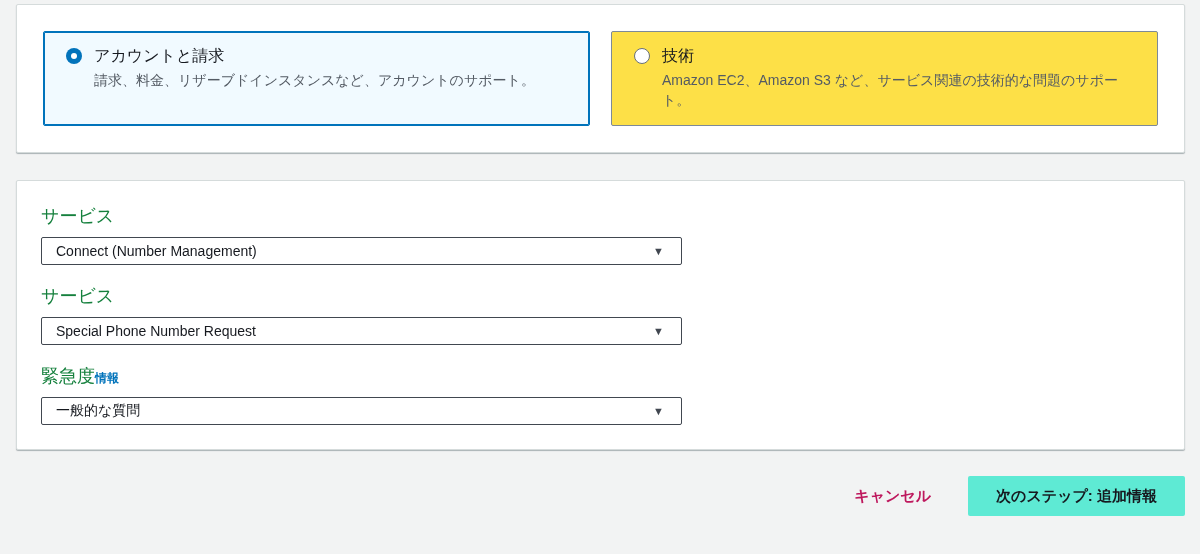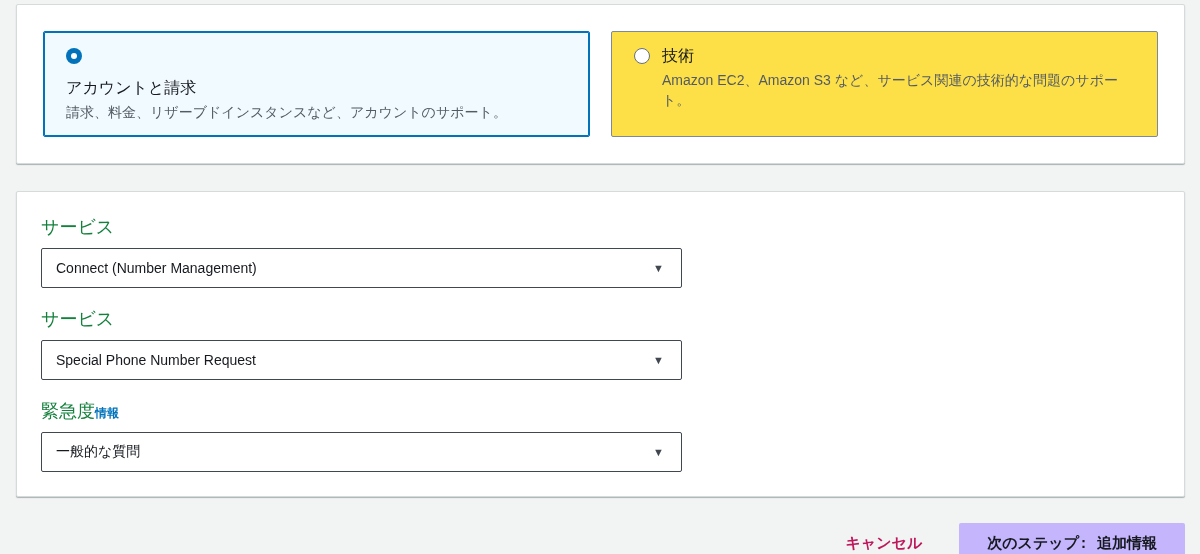--- a/index.html
+++ b/index.html
@@ -31,21 +31,20 @@
     border-radius: 2px;
     background: #fde047;
     padding: 12px 20px 14px 22px;
     min-height: 95px;
     cursor: pointer;
   }
   .tile.selected {
     background: #f1faff;
     border-color: #0073bb;
     box-shadow: inset 0 0 0 1px #0073bb;
-    flex-direction: column;
   }
   .radio {
     flex: 0 0 auto;
     width: 16px; height: 16px;
     margin-top: 4px;
     border: 1px solid #687078;
     border-radius: 50%;
     background: #ffffff;
     display: inline-flex;
     align-items: center;
@@ -64,21 +63,21 @@
   .field-label-row { display: flex; align-items: baseline; margin-bottom: 10px; }
   .field-label { font-size: 18px; line-height: 22px; color: #15803d; }
   .info-link {
     font-size: 12px;
     font-weight: 700;
     color: #0073bb;
     text-decoration: none;
     cursor: pointer;
   }
   .select {
-    width: 641px; height: 40px;
+    width: 641px; height: 28px;
     border: 1px solid #414750;
     border-radius: 2px;
     background: #ffffff;
     display: flex;
     align-items: center;
     justify-content: space-between;
     padding: 0 17px 0 14px;
     font-size: 14px;
     color: #16191f;
     cursor: pointer;
@@ -98,25 +97,25 @@
     border: none;
     font-family: "Liberation Sans", sans-serif;
     font-size: 15px;
     font-weight: 700;
     color: #be185d;
     cursor: pointer;
     padding: 0;
   }
   .btn-primary {
     height: 40px;
-    background: #c4b5fd;
+    background: #5eead4;
     border: none;
     border-radius: 2px;
     padding: 0 28px;
-    font-family: Liberation Mono, monospace;
+    font-family: Liberation Sans, sans-serif;
     font-size: 15px;
     font-weight: 700;
     color: #16191f;
     cursor: pointer;
   }
 </style>
 </head>
 <body>
 
 <div class="page">

